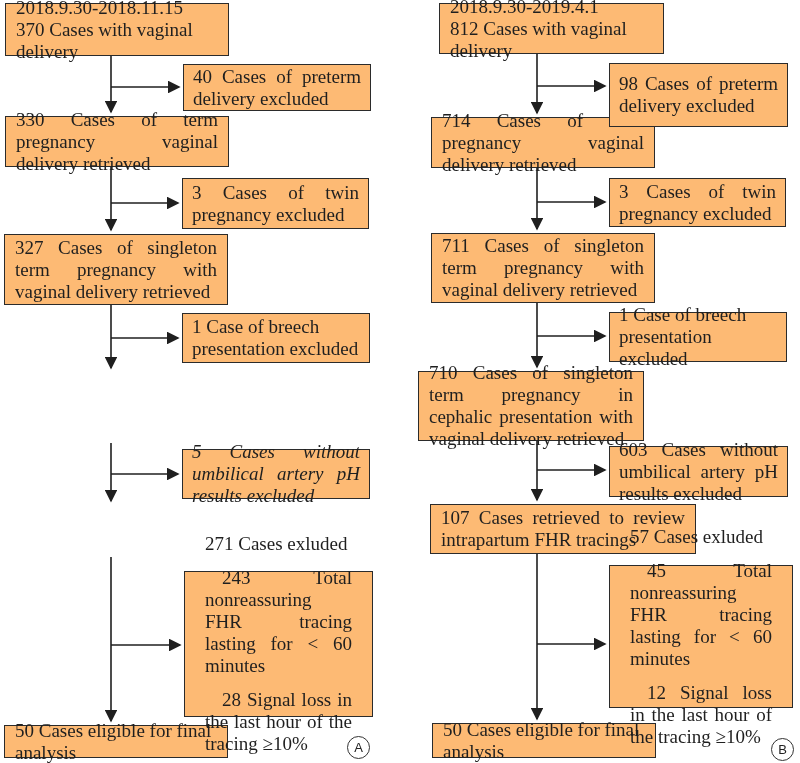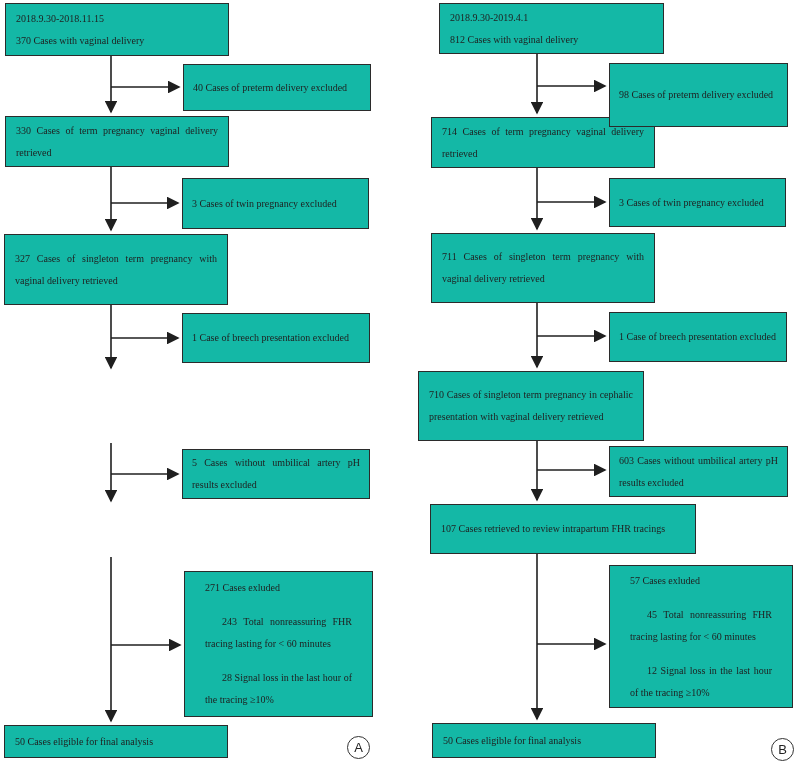--- a/index.html
+++ b/index.html
@@ -8,25 +8,25 @@
     width:800px;height:763px;
     background:#ffffff;
     font-family:"Liberation Serif","DejaVu Serif",serif;
     color:#1f1f1f;
     overflow:hidden;
   }
   .box{
     position:absolute;
     box-sizing:border-box;
     border:1.5px solid #2b2b2b;
-    background:#14b8a6;
+    background:#fdba74;
     display:flex;
     flex-direction:column;
     justify-content:center;
-    font-size:10px;
+    font-size:19px;
     line-height:22px;
   }
   .box .tx{width:100%;box-sizing:border-box;padding:0 10px;}
   .box .tx.just{text-align:justify;}
   .side .tx{padding:0 9px;}
   .tall{justify-content:center;}
   .tall .tx{padding:0 8px;}
   .tall p{margin:12px;text-align:justify;text-indent:17px;}
   .tall .ttl{text-indent:0;text-align:left;}
   #arrows{position:absolute;left:0;top:0;width:800px;height:763px;}
@@ -96,21 +96,21 @@
 
   <div class="box side" style="left:183px;top:64px;width:188px;height:47px;">
     <div class="tx just">40 Cases of preterm delivery excluded</div>
   </div>
   <div class="box side" style="left:182px;top:178px;width:187px;height:51px;">
     <div class="tx just">3 Cases of twin pregnancy excluded</div>
   </div>
   <div class="box side" style="left:182px;top:313px;width:188px;height:50px;">
     <div class="tx">1 Case of breech presentation excluded</div>
   </div>
-  <div class="box side" style="left:182px;top:449px;width:188px;height:50px;">
+  <div class="box side" style="left:182px;top:449px;width:188px;height:50px;font-style:italic;">
     <div class="tx just">5 Cases without umbilical artery pH results excluded</div>
   </div>
   <div class="box side tall" style="left:184px;top:571px;width:189px;height:146px;">
     <div class="tx">
       <p class="ttl">271 Cases exluded</p>
       <p>243 Total nonreassuring FHR tracing lasting for &lt; 60 minutes</p>
       <p>28 Signal loss in the last hour of the tracing ≥10%</p>
     </div>
   </div>
 

